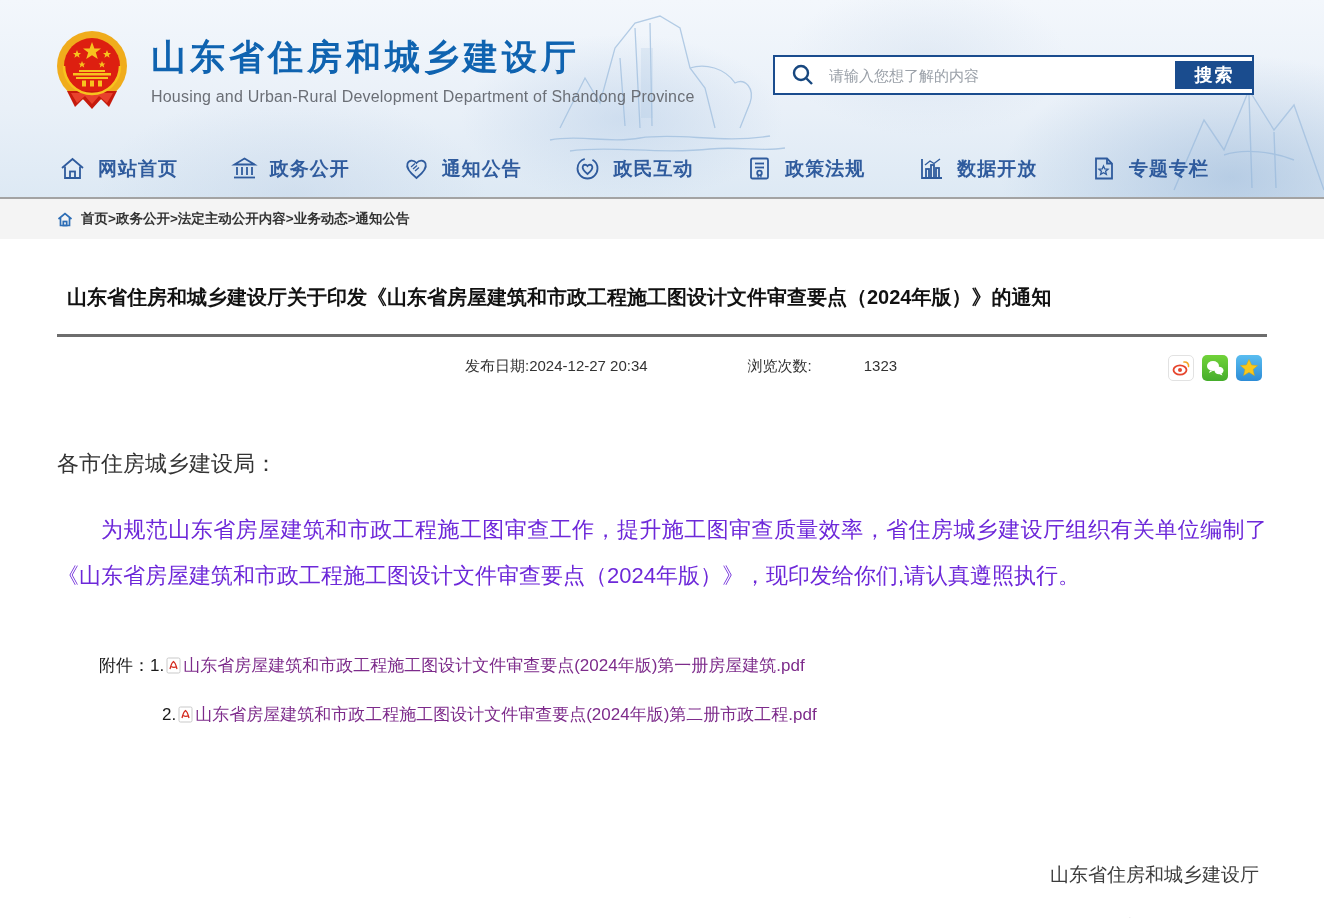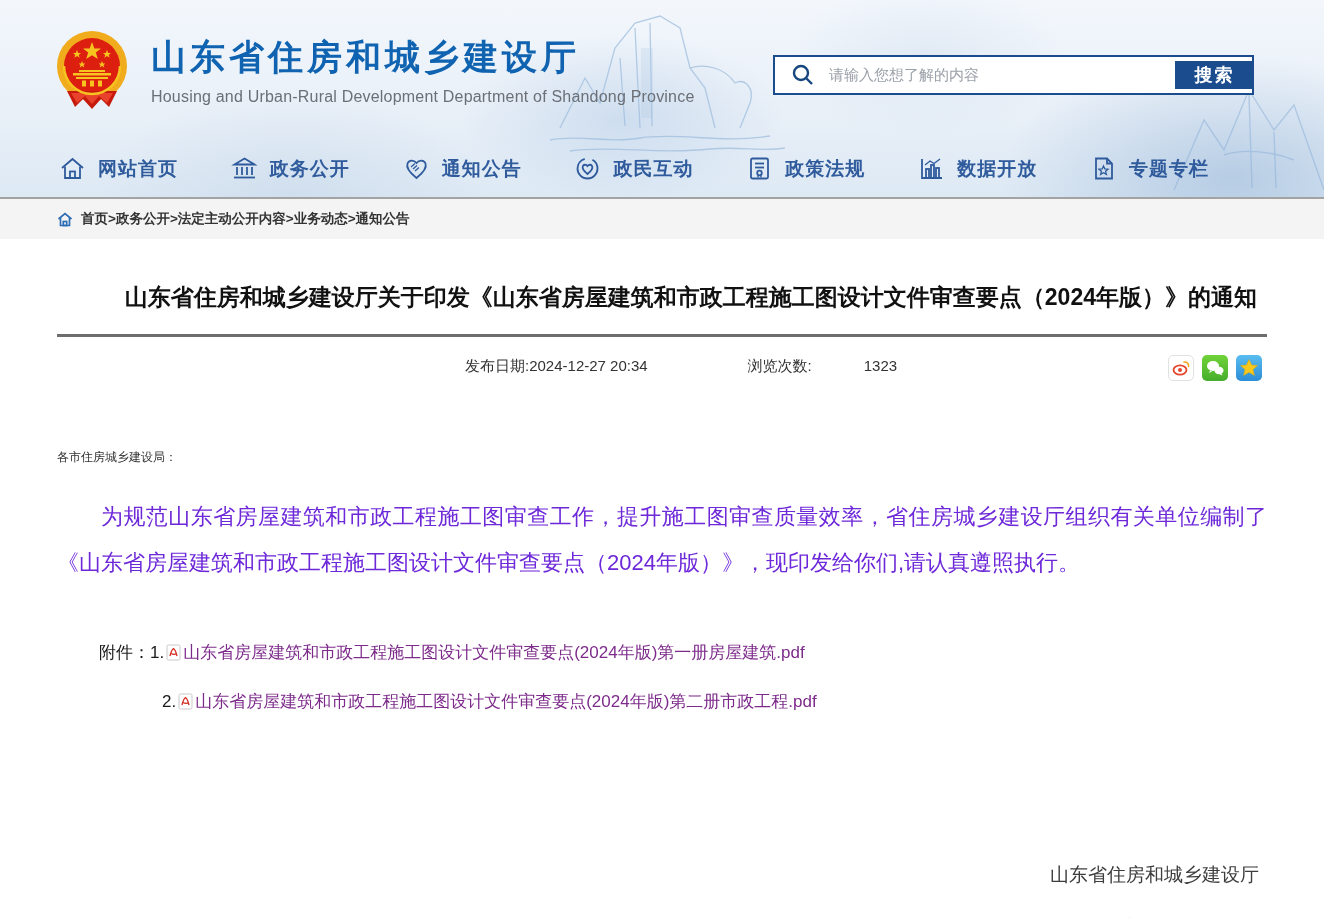--- a/index.html
+++ b/index.html
@@ -23,55 +23,55 @@
   .brand{ display:flex; align-items:center; margin-left:55px; cursor:pointer; }
   .emblem{ width:74px; height:82px; display:block; }
   .brand-text{ margin-left:22px; }
   .site-title{ font-size:35px; font-weight:bold; color:#0f63b0; letter-spacing:4px; }
   .site-subtitle{ font-size:16px; color:#6b6f76; margin-top:7px; letter-spacing:.2px; }
   .search-box{ position:absolute; right:70px; top:55px; width:481px; height:40px;
     background:#fff; border:2px solid #1a4c8e; display:flex; align-items:center; }
   .search-icon{ margin-left:16px; display:flex; }
   .search-input{ flex:1; border:none; outline:none; height:100%; margin-left:14px;
     font-size:15px; color:#333; background:transparent;
-    font-family:Liberation Serif, serif; }
+    font-family:Liberation Sans, sans-serif; }
   .search-input::placeholder{ color:#9aa0a8; }
   .search-button{ width:79px; height:28px; margin:-2px -2px -2px 0; border:none;
     background:#1a4c8e; color:#fff; font-size:18px; font-weight:bold; cursor:pointer;
     font-family:"Liberation Sans","DejaVu Sans",sans-serif; letter-spacing:2px; }
 
   
   .main-nav{ position:relative; height:57px; display:flex; align-items:center;
     justify-content:space-between; padding:0 115px 0 59px; }
   .nav-item{ display:flex; align-items:center; gap:12px; text-decoration:none; cursor:pointer; }
   .nav-item span.lbl{ font-size:19px; font-weight:bold; color:#2f5b9d; letter-spacing:1px; }
   .nav-icon{ display:flex; }
 
   
   .breadcrumb-bar{ height:42px; background:#f4f4f4; border-top:2px solid #a3a3a3;
     display:flex; align-items:center; padding-left:57px; gap:8px; }
   .crumb-trail{ font-size:13.5px; color:#333; cursor:pointer;font-weight:bold; }
 
   
   .content{ width:1210px; margin:0 auto; position:relative; }
-  .article-title{ margin:40px auto 0; max-width:1190px; font-size:23px; line-height:37px;
-    font-weight:bold; color:#111; text-align:right; }
+  .article-title{ margin:40px auto 0; max-width:1190px; font-size:20px; line-height:37px;
+    font-weight:bold; color:#111; text-align:left; }
   .title-rule{ height:3px; background:#6d6d6d; margin-top:18px; }
   .meta-row{ position:relative; height:40px; margin-top:10px; }
   .meta-text{ position:absolute; left:408px; top:10px; font-size:15px; color:#333; }
   .meta-text .gap1{ display:inline-block; width:100px; }
   .meta-text .gap2{ display:inline-block; width:52px; }
   .share-icons{ position:absolute; right:5px; top:8px; display:flex; gap:8px; }
   .share-btn{ width:26px; height:26px; border-radius:5px; display:flex; align-items:center;
     justify-content:center; cursor:pointer; }
   .share-weibo{ background:#fff; border:1px solid #e2e2e2; }
   .share-wechat{ background:linear-gradient(180deg,#71d339,#45ad2b); }
   .share-qzone{ background:linear-gradient(180deg,#59bdf0,#2d8cd6); }
 
-  .salutation{ margin-top:62px; font-size:12px; color:#333; }
+  .salutation{ margin-top:62px; font-size:22px; color:#333; }
   .body-para{ margin-top:28px; font-size:22px; color:#6d28d9; line-height:46px;
     text-indent:2em; text-align:justify; }
 
   .attachments{ margin-top:44px; font-size:17px; }
   .attachment-row{ line-height:46px; padding-left:42px; color:#1a1a1a; }
   .attachment-row.row2{ padding-left:105px; }
   .pdf-icon{ display:inline-block; vertical-align:-3px; margin:0 2px; }
   .att-link{ color:#7d2b8b; text-decoration:none; cursor:pointer; }
 
   .signature{ position:absolute; right:8px; top:583px; text-align:center;

